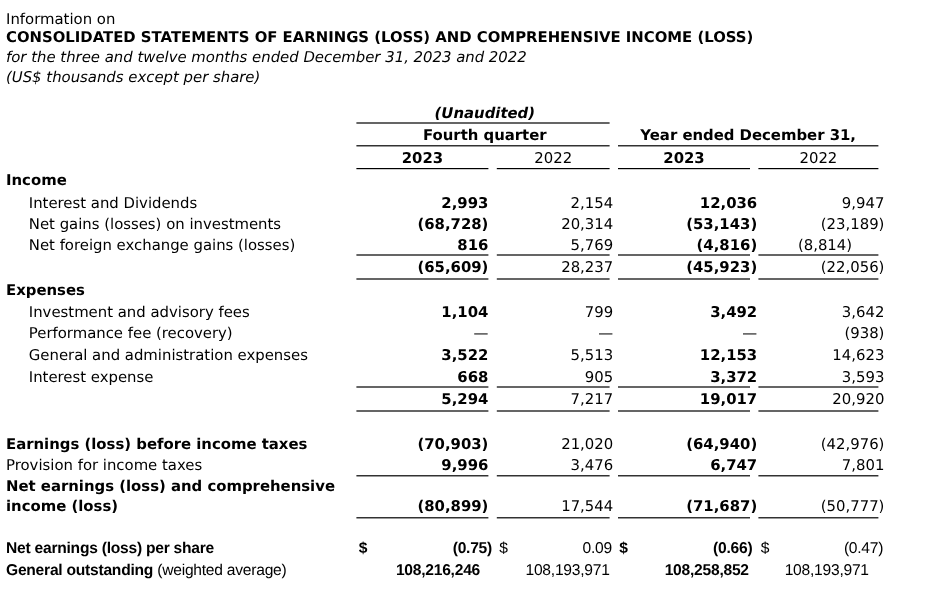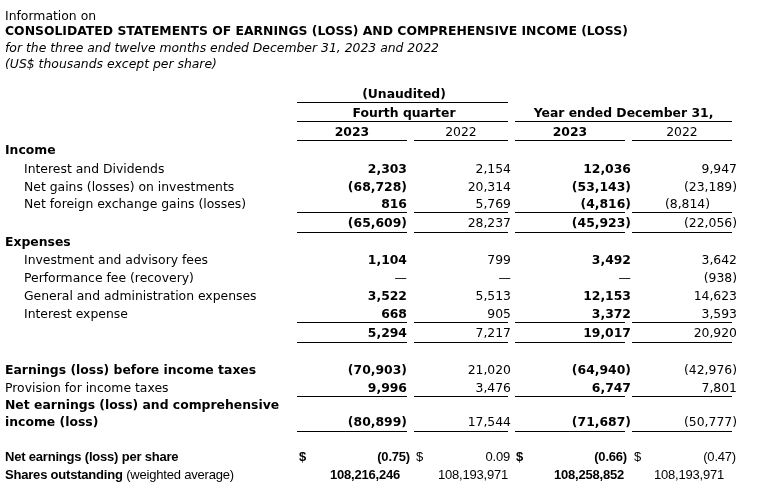--- a/index.html
+++ b/index.html
@@ -31,42 +31,42 @@
 <body>
 
 <div>
   <div class="hdr h-info">Information on</div>
   <div class="hdr h-title">CONSOLIDATED STATEMENTS OF EARNINGS (LOSS) AND COMPREHENSIVE INCOME (LOSS)</div>
   <div class="hdr h-sub">for the three and twelve months ended December 31, 2023 and 2022</div>
   <div class="hdr h-units">(US$ thousands except per share)</div>
 </div>
 
 <div>
-  <div class="hc b" style="left:297px;width:214px;top:86px;">(Unaudited)</div>
+  <div class="hc b" style="left:297px;width:214px;top:86px;font-style:italic;">(Unaudited)</div>
   <div class="line" style="left:297px;width:211px;top:102px;"></div>
   <div class="hc b" style="left:297px;width:214px;top:105px;">Fourth quarter</div>
   <div class="hc b" style="left:515px;width:217px;top:105px;">Year ended December 31,</div>
   <div class="line" style="left:297px;width:211px;top:121px;"></div>
   <div class="line" style="left:515px;width:217px;top:121px;"></div>
   <div class="hc b" style="left:297px;width:110px;top:124px;">2023</div>
   <div class="hc" style="left:414px;width:94px;top:124px;">2022</div>
   <div class="hc b" style="left:515px;width:110px;top:124px;">2023</div>
   <div class="hc" style="left:632px;width:100px;top:124px;">2022</div>
   <div class="line ln0" style="top:140px;"></div>
   <div class="line ln1" style="top:140px;"></div>
   <div class="line ln2" style="top:140px;"></div>
   <div class="line ln3" style="top:140px;"></div>
 </div>
 
 <div>
   <div class="abs lbl b" style="top:142px;">Income</div>
 
   <div>
     <div class="abs lbl ind" style="top:161px;">Interest and Dividends</div>
-    <div class="cell c0 b" style="top:161px;">2,303</div>
+    <div class="cell c0 b" style="top:161px;">2,993</div>
     <div class="cell c1" style="top:161px;text-align:right;">2,154</div>
     <div class="cell c2 b" style="top:161px;">12,036</div>
     <div class="cell c3" style="top:161px;">9,947</div>
   </div>
   <div>
     <div class="abs lbl ind" style="top:179px;">Net gains (losses) on investments</div>
     <div class="cell c0 b" style="top:179px;">(68,728)</div>
     <div class="cell c1" style="top:179px;">20,314</div>
     <div class="cell c2 b" style="top:179px;">(53,143)</div>
     <div class="cell c3" style="top:179px;">(23,189)</div>
@@ -179,20 +179,20 @@
   <div class="cell b" style="left:320px;width:90px;top:449px;">(0.75)</div>
   <div class="abs" style="left:416px;top:449px;">$</div>
   <div class="cell" style="left:430px;width:80px;top:449px;">0.09</div>
   <div class="abs b" style="left:516px;top:449px;">$</div>
   <div class="cell b" style="left:535px;width:92px;top:449px;">(0.66)</div>
   <div class="abs" style="left:634px;top:449px;">$</div>
   <div class="cell" style="left:650px;width:86px;top:449px;">(0.47)</div>
 </div>
 <div class="narrow">
   <div class="abs lbl" style="top:467px;">
-    <span class="b">Shares outstanding</span>
+    <span class="b">General outstanding</span>
     <span>(weighted average)</span>
   </div>
   <div class="cell b" style="left:296px;width:104px;top:467px;">108,216,246</div>
   <div class="cell" style="left:408px;width:100px;top:467px;">108,193,971</div>
   <div class="cell b" style="left:518px;width:106px;top:467px;">108,258,852</div>
   <div class="cell" style="left:632px;width:92px;top:467px;">108,193,971</div>
 </div>
 
 </body></html>

